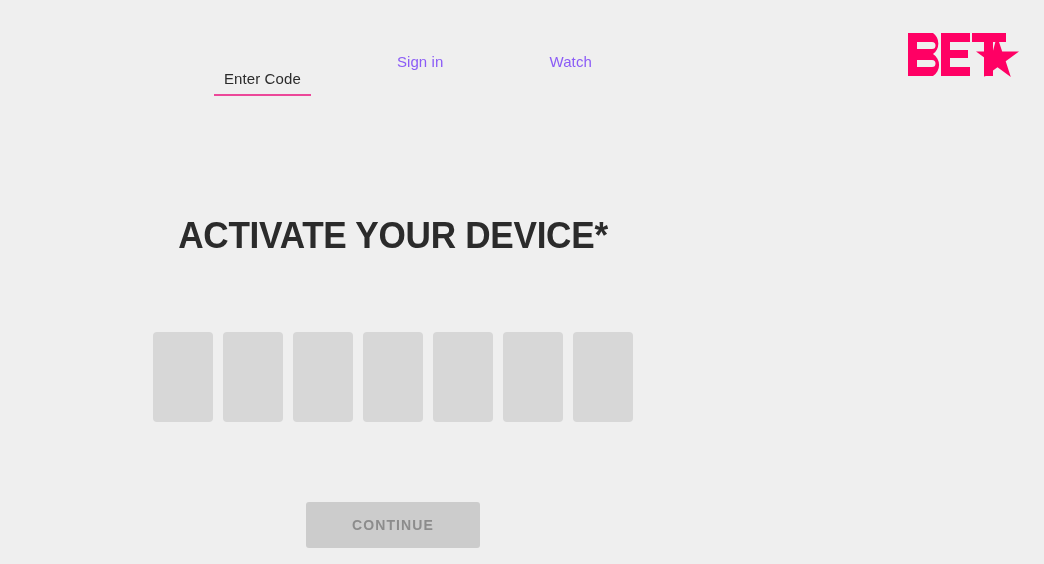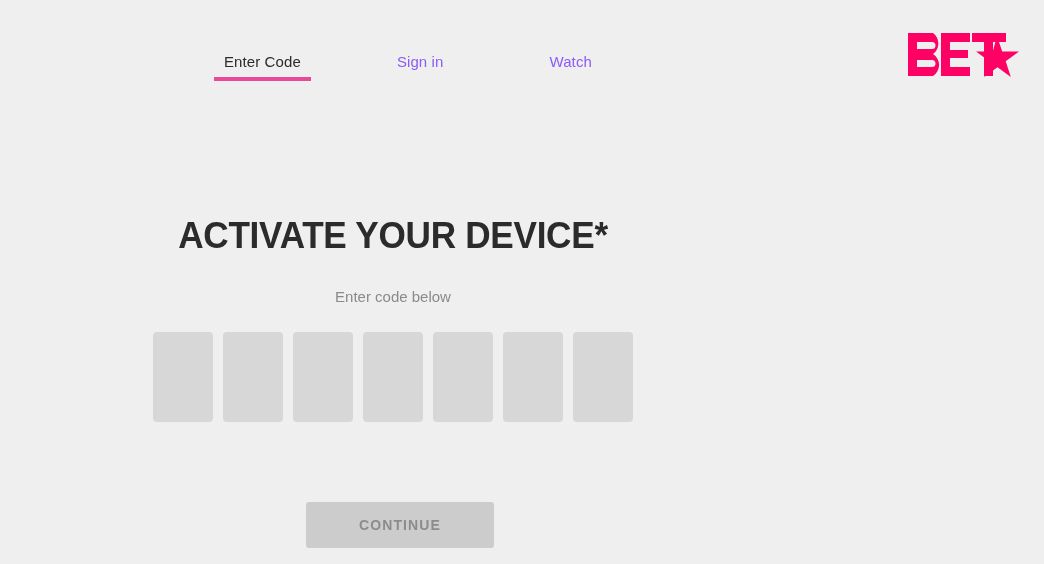--- a/index.html
+++ b/index.html
@@ -38,21 +38,22 @@
     letter-spacing: 0.1px;
     padding: 0 10px 5px 10px;
     cursor: pointer;
     background: none;
     border: none;
     font-family: "Liberation Sans", sans-serif;
     white-space: nowrap;
   }
   .nav-item.is-active {
     color: #2b2b2b;
-    border-bottom: 4px solid #ec4899;
+    border-bottom: 2px solid #ec4899;
+    margin-top: 17px;
   }
   .nav-gap-1 { margin-left: 76px; }
   .nav-gap-2 { margin-left: 86px; }
 
   
   .logo {
     position: absolute;
     top: 32px;
     left: 908px;
     width: 114px;
@@ -116,21 +117,21 @@
     padding: 0;
     outline: none;
     box-sizing: border-box;
   }
 
   
   .continue-button {
     position: absolute;
     top: 402px;
     left: 306px;
-    width: 188px;
+    width: 174px;
     height: 46px;
     background: #cccccc;
     border: none;
     border-radius: 3px;
     color: #8c8c8c;
     font-size: 14px;
     font-weight: bold;
     letter-spacing: 1.1px;
     font-family: "Liberation Sans", sans-serif;
     cursor: default;
@@ -169,21 +170,20 @@
       </g>
     </svg>
   </a>
 
 </div>
 
 <div class="main">
 
   <h1 class="page-title">ACTIVATE YOUR DEVICE*</h1>
 
-  <p class="page-subtitle">Enter code below</p>
 
   <div class="code-inputs">
     <input class="code-box" maxlength="1" value="" style="">
     <input class="code-box" maxlength="1" value="" style="">
     <input class="code-box" maxlength="1" value="" style="">
     <input class="code-box" maxlength="1" value="" style="">
     <input class="code-box" maxlength="1" value="" style="">
     <input class="code-box" maxlength="1" value="" style="">
     <input class="code-box" maxlength="1" value="" style="">
   </div>

